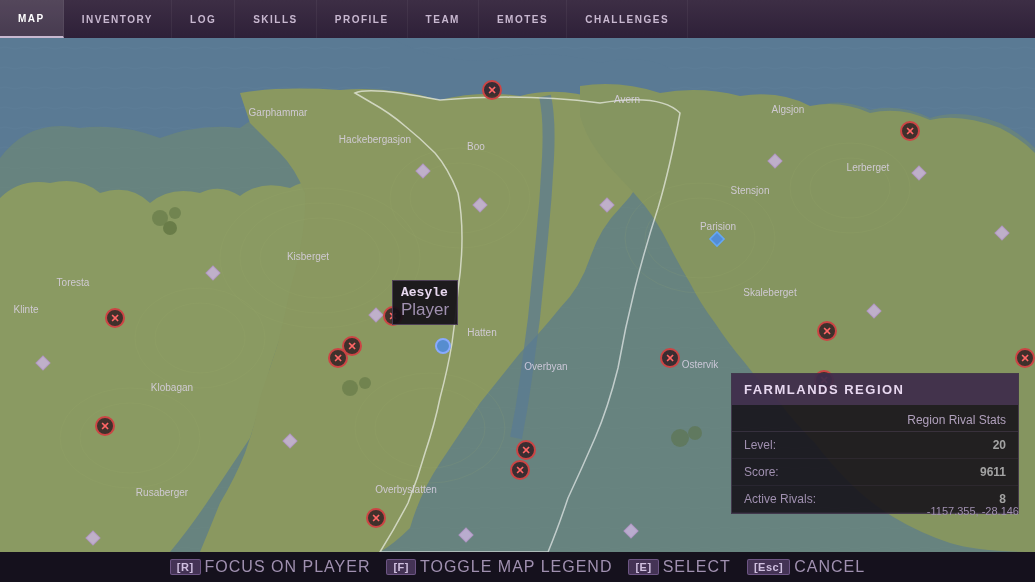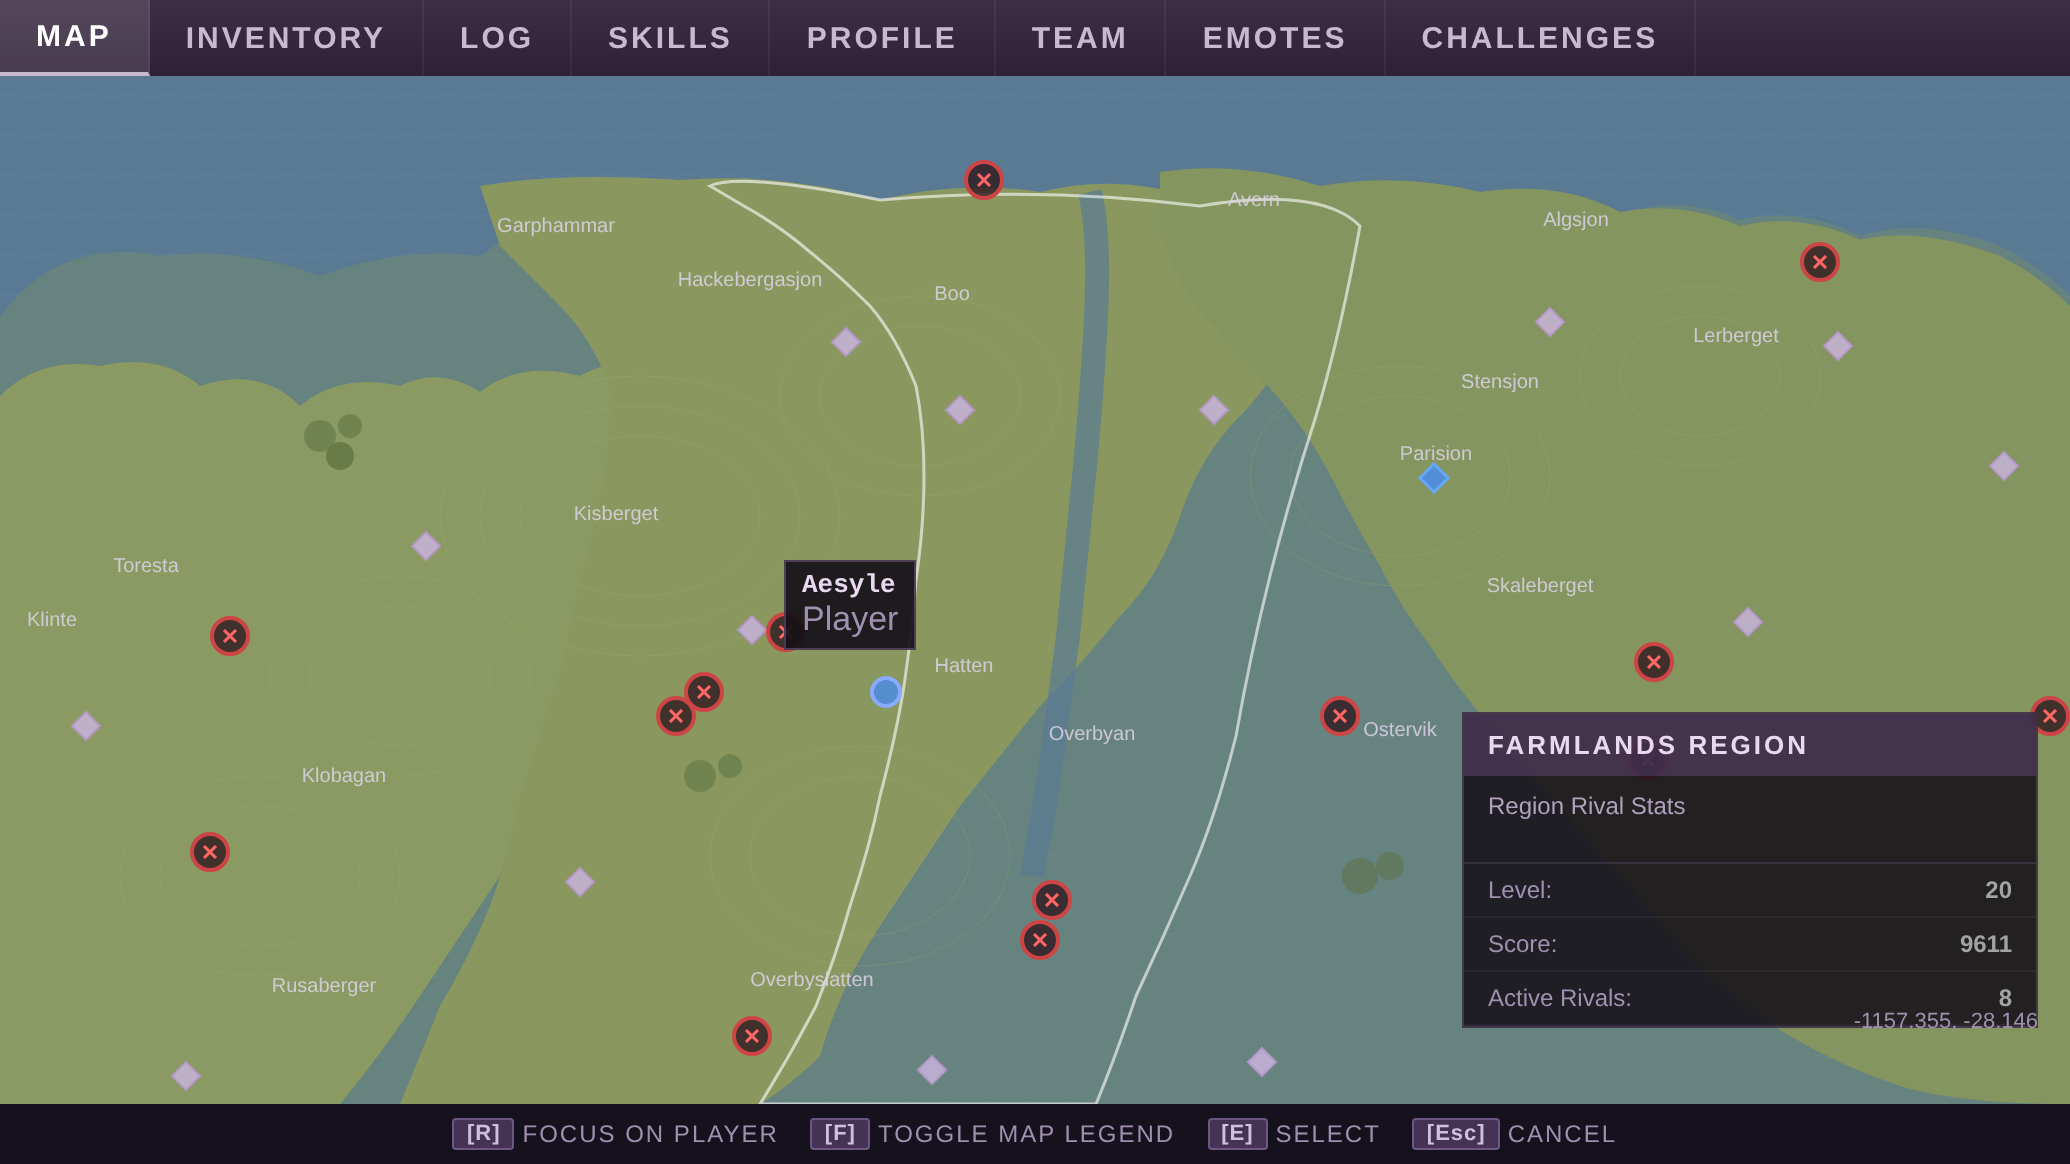--- a/index.html
+++ b/index.html
@@ -21,21 +21,21 @@
       display: flex;
       align-items: stretch;
       z-index: 100;
     }
     .nav-item {
       display: flex;
       align-items: center;
       justify-content: center;
       padding: 0 18px;
       color: #c8b8d0;
-      font-size: 15px;
+      font-size: 10px;
       font-weight: 600;
       letter-spacing: 1.5px;
       cursor: pointer;
       text-transform: uppercase;
       border-right: 1px solid rgba(255,255,255,0.05);
     }
     .nav-item.active {
       background: rgba(255,255,255,0.12);
       color: #fff;
       border-bottom: 2px solid #c8b8d0;
@@ -68,24 +68,25 @@
     #region-title {
       background: rgba(100, 70, 120, 0.5);
       padding: 8px 12px;
       color: #e8d8f0;
       font-size: 13px;
       font-weight: 700;
       letter-spacing: 1.5px;
       text-transform: uppercase;
     }
     #region-subtitle {
-      padding: 8px 12px 21px;
+      padding: 8px 12px 4px;
       color: #b0a0bc;
       font-size: 12px;
       border-bottom: 1px solid rgba(150,120,170,0.2);
+      text-align: right;
     }
     .stat-row {
       display: flex;
       justify-content: space-between;
       padding: 6px 12px;
       color: #c8bcd4;
       font-size: 12px;
       border-bottom: 1px solid rgba(150,120,170,0.1);
       align-items: center;
     }
@@ -125,21 +126,21 @@
       border: 1px solid rgba(150,120,180,0.5);
       color: #d0c0e0;
       padding: 1px 6px;
       font-size: 11px;
       font-weight: 700;
       border-radius: 2px;
       letter-spacing: 0.5px;
     }
     .key-label {
       color: #a090b0;
-      font-size: 12px;
+      font-size: 16px;
       letter-spacing: 1px;
       text-transform: uppercase;
     }
 
     
     #player-tooltip {
       position: absolute;
       top: 242px;
       left: 392px;
       z-index: 60;

